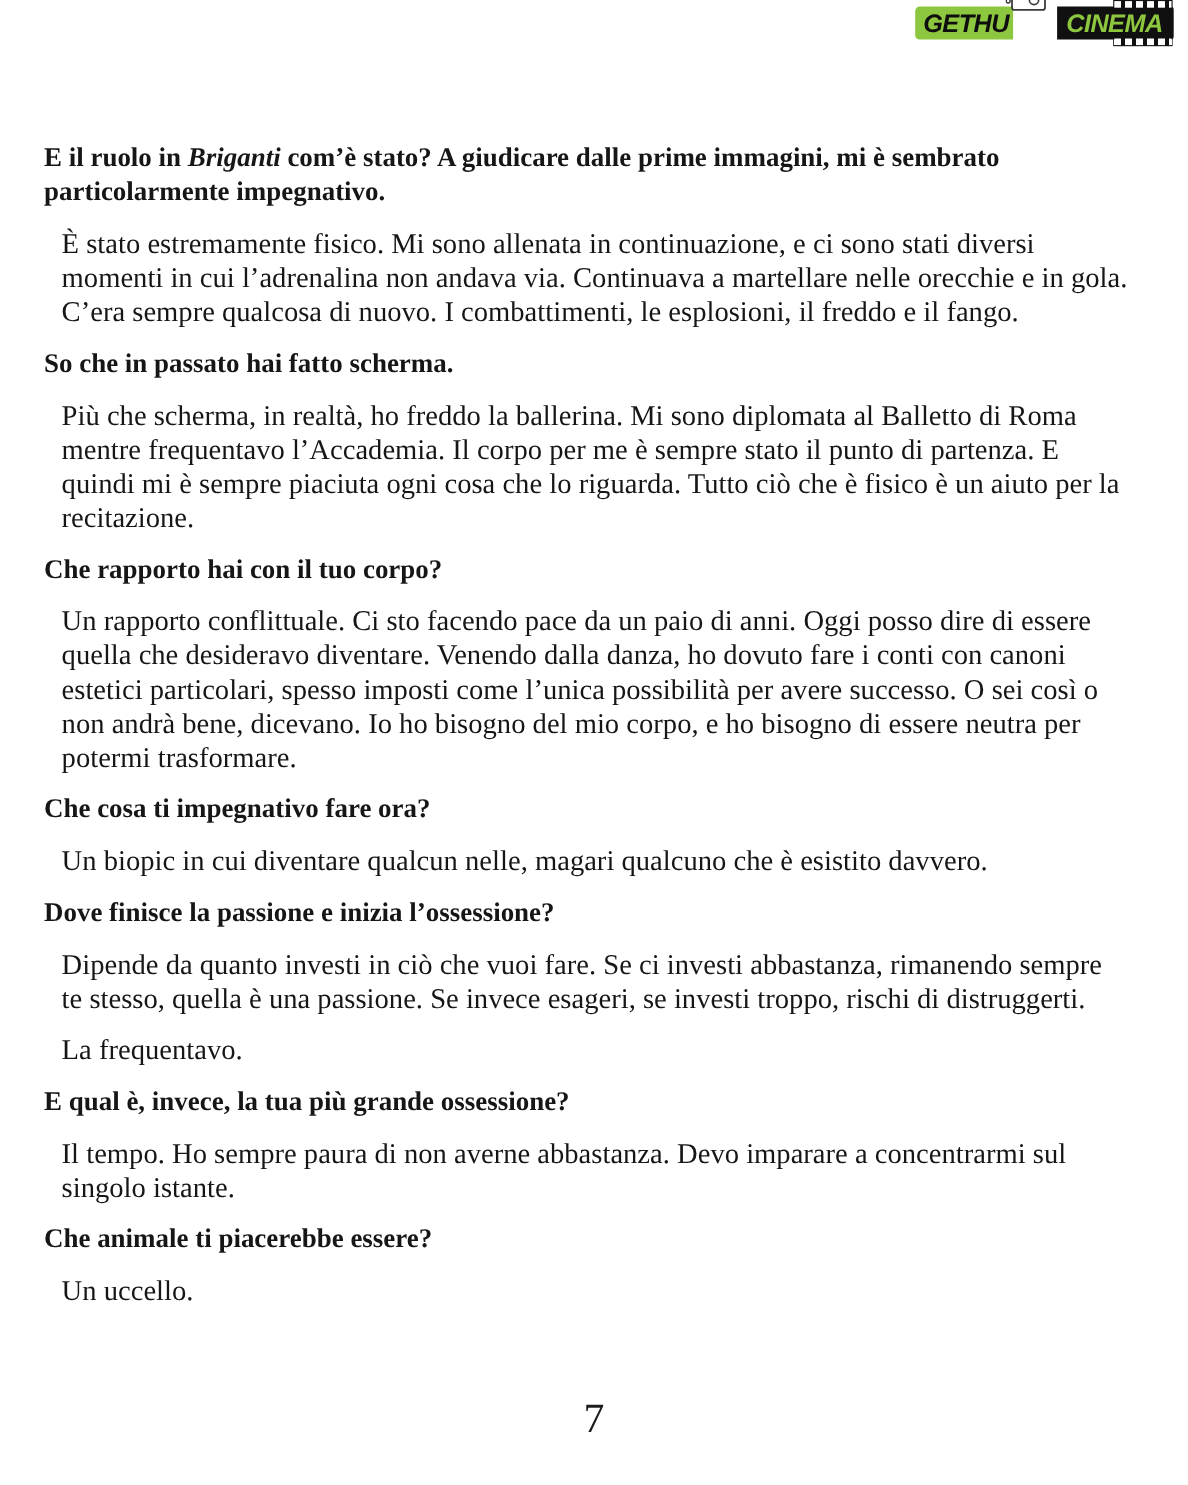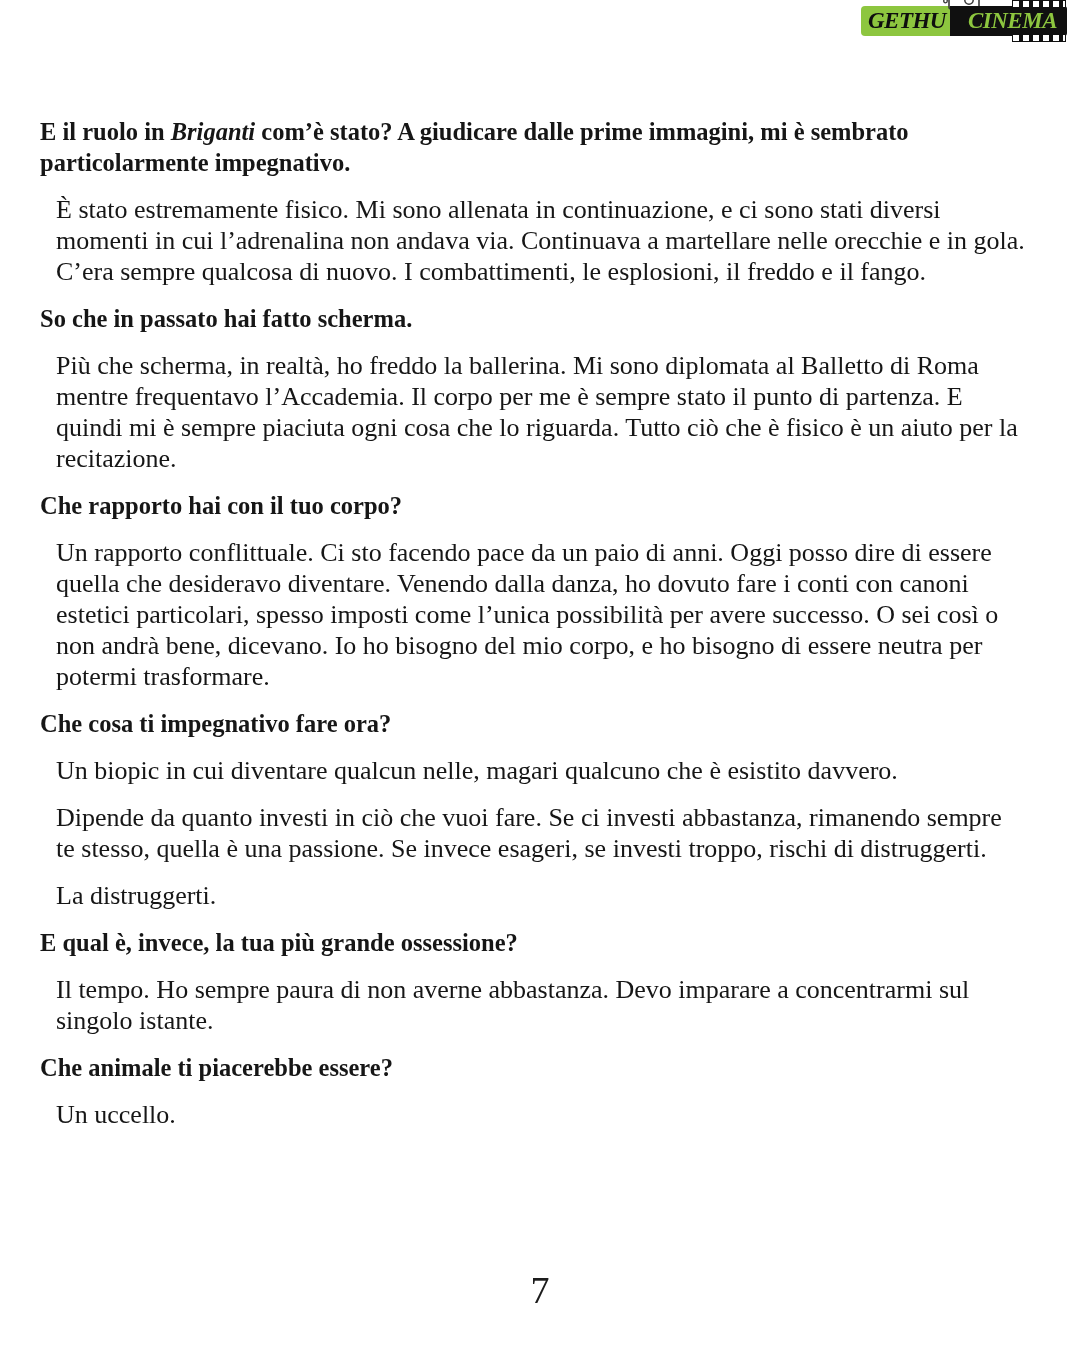--- a/index.html
+++ b/index.html
@@ -17,41 +17,42 @@
   }
 
   
   .logo {
     position: absolute;
     top: 6px;
     right: 13px;
     display: flex;
     align-items: stretch;
     height: 30px;
-    font-family: Liberation Serif, serif;
+    font-family: Liberation Sans, sans-serif;
     font-style: italic;
     font-weight: 700;
     letter-spacing: -0.5px;
+    gap: 40px;
   }
   .logo-left {
     background: var(--logo-green, #8DC63F);
     color: #0e0e0e;
     border-radius: 4px 0 0 4px;
     display: flex;
     align-items: center;
     padding: 0 4px 0 7px;
     font-size: 23px;
   }
   .logo-right {
     background: var(--logo-black, #101010);
     color: var(--logo-green, #8DC63F);
     position: relative;
     display: flex;
     align-items: center;
-    padding: 0 10px 0 18px;
+    padding: 0 10px 0 8px;
     font-size: 23px;
     border-radius: 0 3px 3px 0;
   }
   .logo-right::before,
   .logo-right::after {
     content: "";
     position: absolute;
     right: 2px;
     width: 52px;
     height: 6px;
@@ -73,21 +74,21 @@
     left: 40px;
     top: 116px;
     width: 1002px;
   }
   .question {
     font-weight: 700;
     font-size: 24.5px;
     line-height: 31px;
     margin: 16px 0 0 0;
   }
-  .question:first-child { margin-top: 0; }
+  .question:first-child { margin-top: 12px; }
   .question em { font-style: italic; }
   .answer {
     font-weight: 400;
     font-size: 26px;
     line-height: 31px;
     margin: 16px;
   }
 
   
   .page-number {
@@ -122,23 +123,24 @@
 
   <p class="question">So che in passato hai fatto scherma.</p>
   <p class="answer">Più che scherma, in realtà, ho freddo la ballerina. Mi sono diplomata al Balletto di Roma mentre frequentavo l’Accademia. Il corpo per me è sempre stato il punto di partenza. E quindi mi è sempre piaciuta ogni cosa che lo riguarda. Tutto ciò che è fisico è un aiuto per la recitazione.</p>
 
   <p class="question">Che rapporto hai con il tuo corpo?</p>
   <p class="answer">Un rapporto conflittuale. Ci sto facendo pace da un paio di anni. Oggi posso dire di essere quella che desideravo diventare. Venendo dalla danza, ho dovuto fare i conti con canoni estetici particolari, spesso imposti come l’unica possibilità per avere successo. O sei così o non andrà bene, dicevano. Io ho bisogno del mio corpo, e ho bisogno di essere neutra per potermi trasformare.</p>
 
   <p class="question">Che cosa ti impegnativo fare ora?</p>
   <p class="answer">Un biopic in cui diventare qualcun nelle, magari qualcuno che è esistito davvero.</p>
 
+  <p class="question">Dove finisce la passione e inizia l’ossessione?</p>
   <p class="answer">Dipende da quanto investi in ciò che vuoi fare. Se ci investi abbastanza, rimanendo sempre te stesso, quella è una passione. Se invece esageri, se investi troppo, rischi di distruggerti.</p>
 
-  <p class="answer">La distruggerti.</p>
+  <p class="answer">La frequentavo.</p>
 
   <p class="question">E qual è, invece, la tua più grande ossessione?</p>
   <p class="answer">Il tempo. Ho sempre paura di non averne abbastanza. Devo imparare a concentrarmi sul singolo istante.</p>
 
   <p class="question">Che animale ti piacerebbe essere?</p>
   <p class="answer">Un uccello.</p>
 
 
 </div>
 

